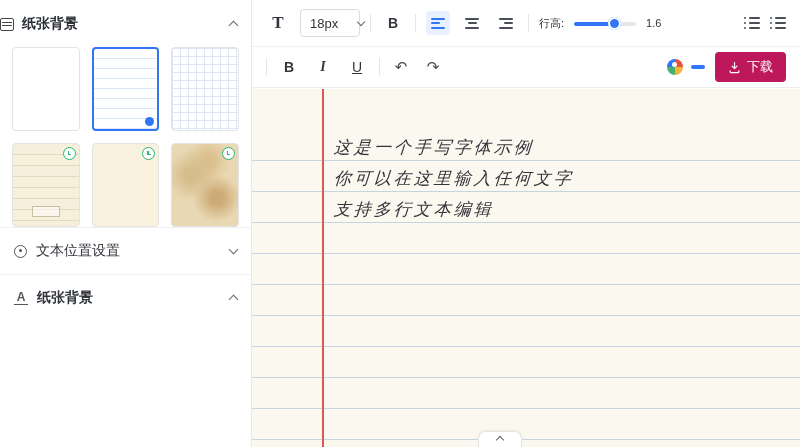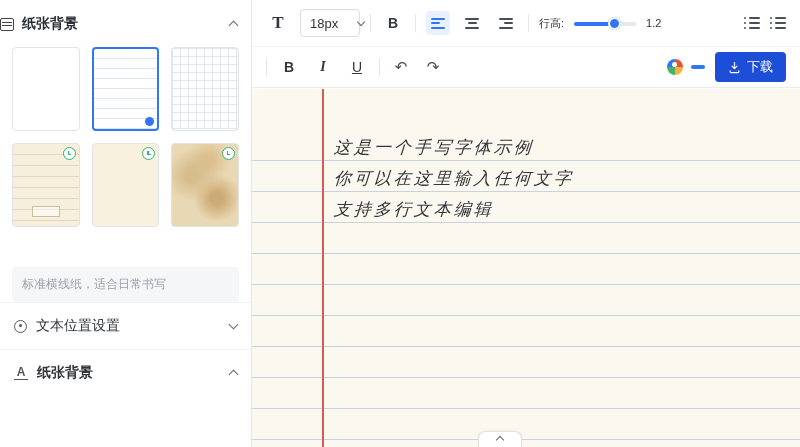--- a/index.html
+++ b/index.html
@@ -94,21 +94,21 @@
   .list-icon i { display:block; height:2px; width:11px; background:#4a4f57; border-radius:1px; position:relative; margin-left:5px; }
   .list-icon i::before { content:""; position:absolute; left:-5px; top:0; width:2px; height:2px; background:#4a4f57; border-radius:50%; }
 
   .arrow-btn { font-size:15px; color:#44484f; cursor:pointer; width:22px; text-align:center; }
 
   .palette { width:16px; height:16px; border-radius:50%; position:relative; cursor:pointer; flex:none;
              background:conic-gradient(#e5533d 0 25%,#f2b33d 25% 50%,#47b06a 50% 75%,#3076f6 75% 100%); }
   .palette::after { content:""; position:absolute; width:5px; height:5px; background:#fff; border-radius:50%; left:5px; top:3px; }
   .color-dash { width:14px; height:4px; border-radius:2px; background:#3076f6; margin-left:-2px; }
 
-  .download-btn { height:30px; padding:0 13px; background:#1d4ed8; color:#fff; border-radius:4px;
+  .download-btn { height:30px; padding:0 13px; background:#be185d; color:#fff; border-radius:4px;
                   display:flex; align-items:center; gap:6px; font-size:13px; cursor:pointer; }
 
   
   .canvas { position:absolute; left:0; right:0; top:89px; bottom:0; background:#fbf8ef; overflow:hidden; }
   .rule-lines { position:absolute; left:0; right:0; top:71px; bottom:-1px;
                 background:repeating-linear-gradient(to bottom,#c7d3e0 0 1px,transparent 1px 31px); }
   .red-line { position:absolute; left:70px; top:0; bottom:0; width:1.5px; background:#d95a52; }
   .hand-line { position:absolute; left:82px; height:24px; line-height:24px; font-size:17px;
                font-family:"DejaVu Serif","Liberation Serif",serif; font-style:italic; letter-spacing:3px;
                color:#34343a; transform:skewX(-4deg); white-space:nowrap; }
@@ -140,21 +140,20 @@
         <span class="badge"></span>
       </div>
       <div class="thumb cream">
         <span class="badge"></span>
       </div>
       <div class="thumb vintage">
         <span class="badge"></span>
       </div>
     </div>
 
-    <div class="caption">标准横线纸，适合日常书写</div>
 
     <div class="section-row">
       <span class="pos-icon"></span>
       <span>文本位置设置</span>
       <span class="chev down"></span>
     </div>
 
     <div class="section-row bold">
       <span class="font-a-icon">A</span>
       <span>纸张背景</span>
@@ -195,21 +194,21 @@
             <i></i>
           </span>
       </span>
       <span class="vdiv"></span>
       <span class="lh-label">行高:</span>
       <span class="slider">
         <span class="track"></span>
         <span class="fill"></span>
         <span class="knob"></span>
       </span>
-      <span class="lh-value">1.2</span>
+      <span class="lh-value">1.6</span>
       <span class="spacer"></span>
       <span class="list-icon">
           <i></i>
           <i></i>
           <i></i>
         </span>
       <span class="list-icon">
           <i></i>
           <i></i>
           <i></i>

